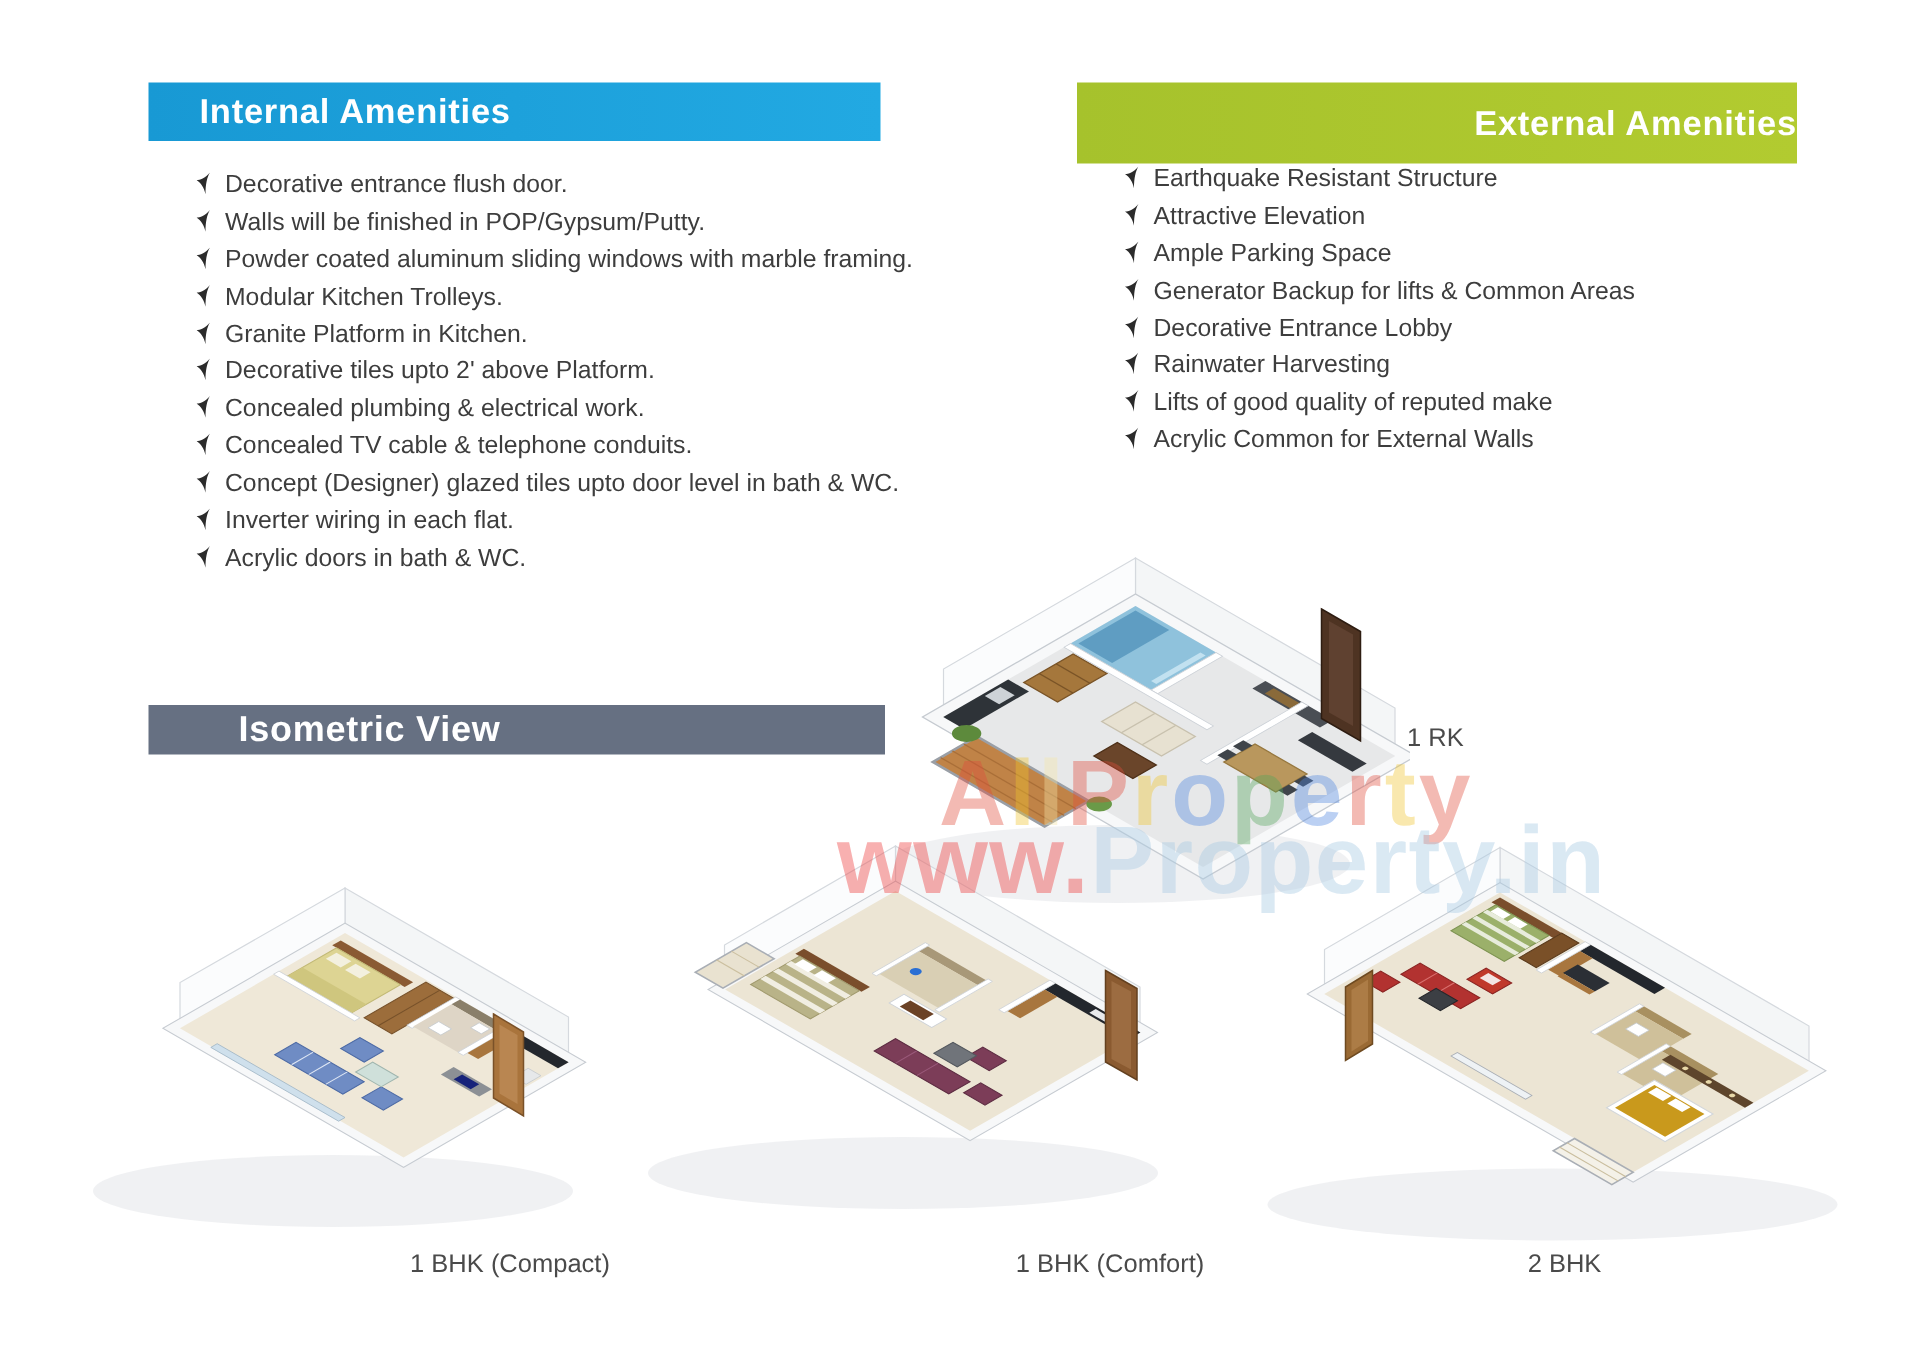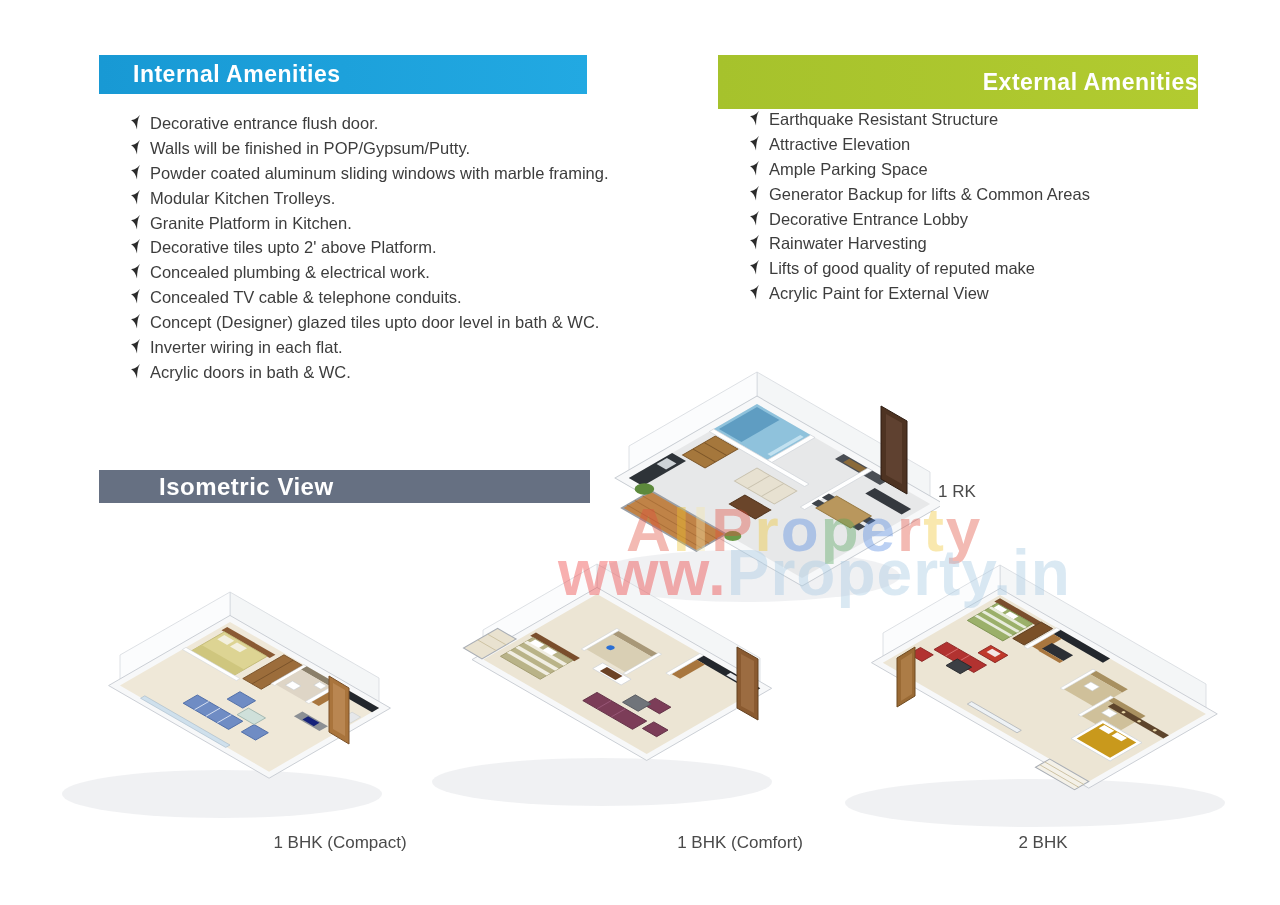--- a/index.html
+++ b/index.html
@@ -179,21 +179,21 @@
       <svg class="bullet" width="10" height="15" viewBox="0 0 10 15">
         <path d="M9 0 C5.5 4 2.5 5 0 5 C3 7 5 10 6 14.5 C6 8 7 3 9 0 Z" fill="#2b2b2b"></path>
       </svg>
       <span>Lifts of good quality of reputed make</span>
     </li>
 
     <li>
       <svg class="bullet" width="10" height="15" viewBox="0 0 10 15">
         <path d="M9 0 C5.5 4 2.5 5 0 5 C3 7 5 10 6 14.5 C6 8 7 3 9 0 Z" fill="#2b2b2b"></path>
       </svg>
-      <span>Acrylic Paint for External View</span>
+      <span>Acrylic Common for External Walls</span>
     </li>
   </ul>
 
 <div class="banner banner-isometric">
   <span>Isometric View</span>
 </div>
 
 <svg class="plan" style="left:595px;top:362px;" width="345" height="264" viewBox="0 0 345 264">
   <ellipse cx="150" cy="214" rx="155" ry="26" fill="#ccd1d6" opacity="0.3"></ellipse>
   <polygon points="162,42 335,142 335,110 162,10" fill="#f4f6f7" stroke="#d5d9de" stroke-width="0.8"></polygon>

